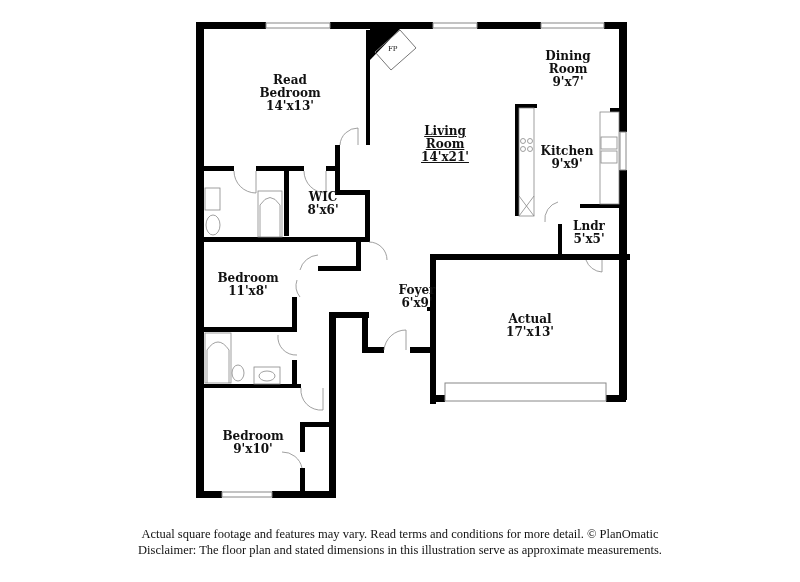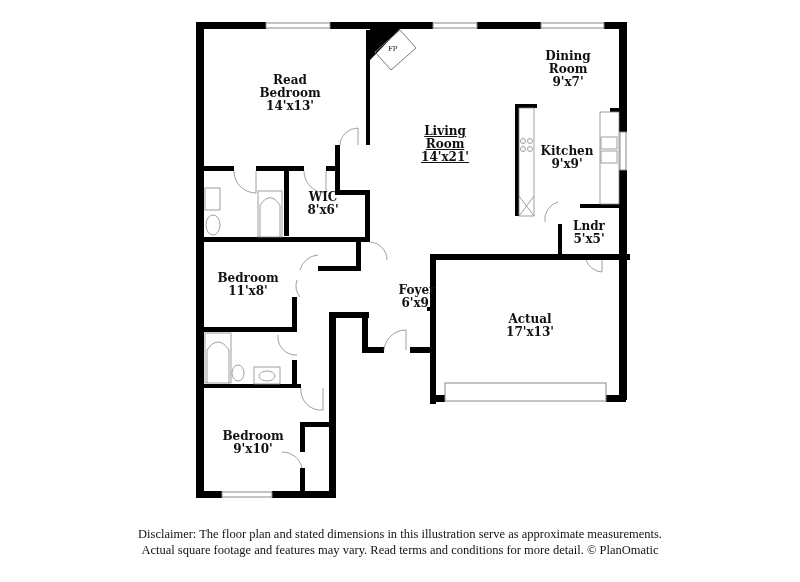--- a/index.html
+++ b/index.html
@@ -173,15 +173,15 @@
   <div class="dim">17'x13'</div>
 </div>
 <div class="label" style="left:253px; top:430px;">
   <div>Bedroom</div>
   <div class="dim">9'x10'</div>
 </div>
 
 <div class="fp" style="left:388px; top:45px;">FP</div>
 
 <div class="disclaimer">
+  <div>Actual square footage and features may vary. Read terms and conditions for more detail. © PlanOmatic</div>
   <div>Disclaimer: The floor plan and stated dimensions in this illustration serve as approximate measurements.</div>
-  <div>Actual square footage and features may vary. Read terms and conditions for more detail. © PlanOmatic</div>
 </div>
 
 </body></html>

